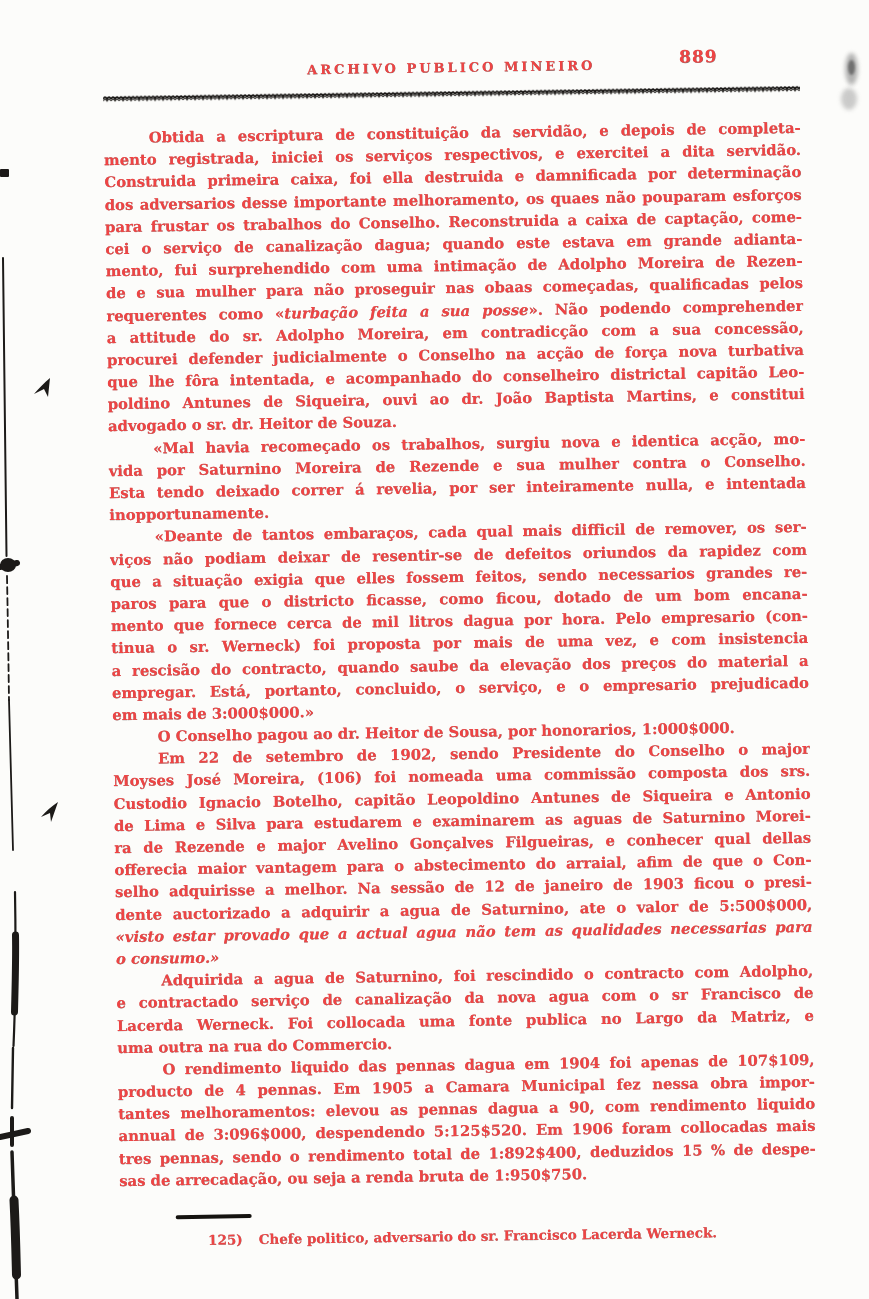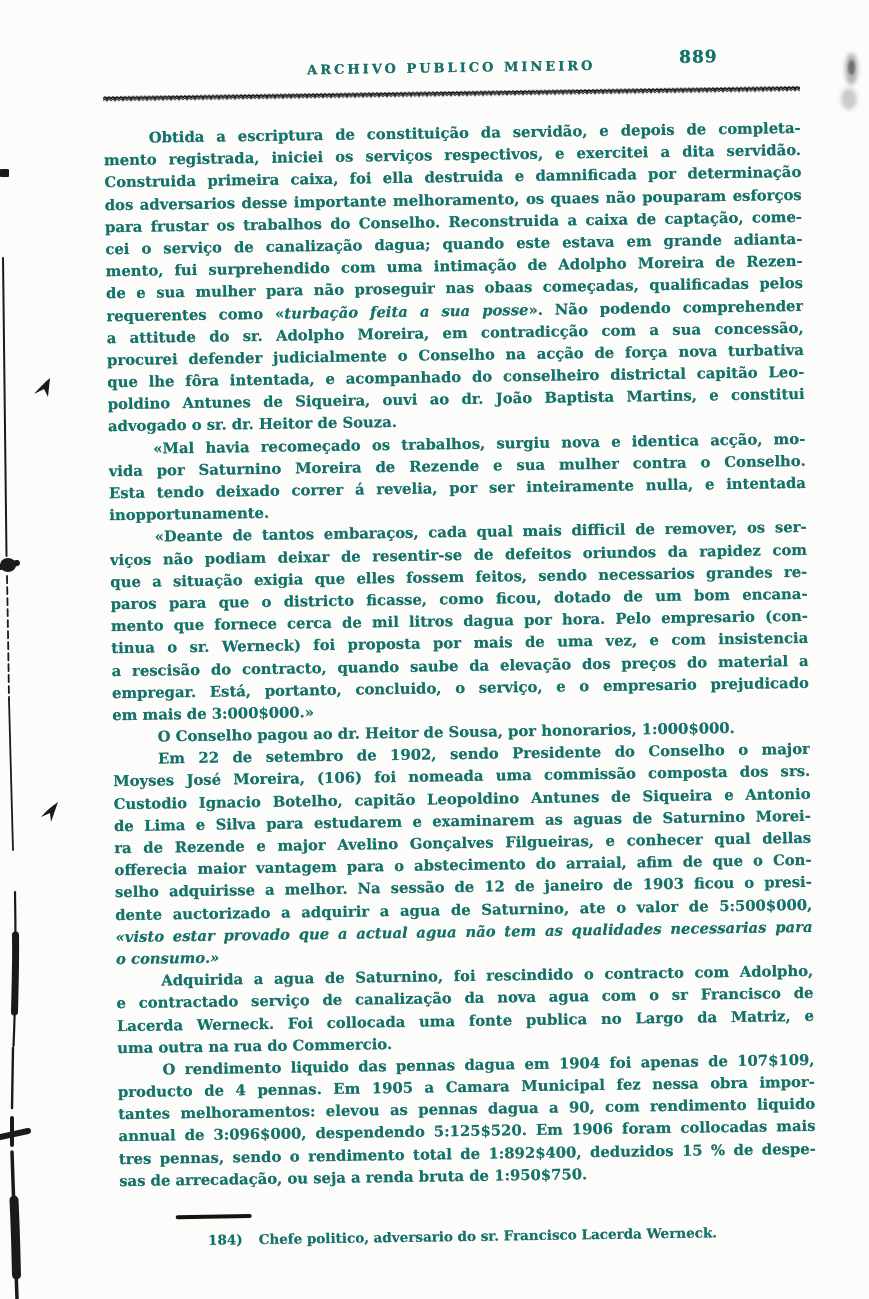--- a/index.html
+++ b/index.html
@@ -1,20 +1,20 @@
 <!DOCTYPE html>
 <html><head>
 <meta charset="utf-8">
 <style>
   html,body{margin:0;padding:0;background:#ffffff;}
   .page{
     position:relative;width:869px;height:1299px;overflow:hidden;
     background:#fcfcfa;
     font-family:"DejaVu Serif","Liberation Serif",serif;
-    color:#0f766e;
+    color:#ef4444;
   }
   .content{
     position:absolute;left:103px;top:46px;width:697px;
     transform:rotate(-0.85deg);transform-origin:50% 44px;
   }
   .running-head{position:relative;height:40px;text-align:center;}
   .head-title{
     display:inline-block;margin-top:14px;font-size:13px;font-weight:bold;
     letter-spacing:3px;text-shadow:0.3px 0.3px 0.5px rgba(33,30,27,.6);
   }
@@ -150,17 +150,17 @@
           <div class="line"><span>tantes melhoramentos: elevou as pennas dagua a 90, com rendimento liquido</span></div>
           <div class="line"><span>annual de 3:096$000, despendendo 5:125$520. Em 1906 foram collocadas mais</span></div>
           <div class="line"><span>tres pennas, sendo o rendimento total de 1:892$400, deduzidos 15 % de despe-</span></div>
           <div class="line last"><span>sas de arrecadação, ou seja a renda bruta de 1:950$750.</span></div>
         </div>
     </div>
 
     <div class="footnote-rule"></div>
 
     <div class="footnote">
-      <span class="fn-marker">184)</span><span class="fn-text">Chefe politico, adversario do sr. Francisco Lacerda Werneck.</span>
+      <span class="fn-marker">125)</span><span class="fn-text">Chefe politico, adversario do sr. Francisco Lacerda Werneck.</span>
     </div>
 
   </div>
 </div>
 
 </body></html>

